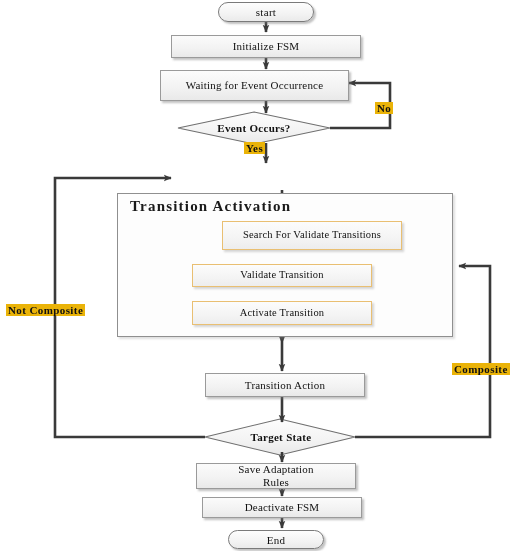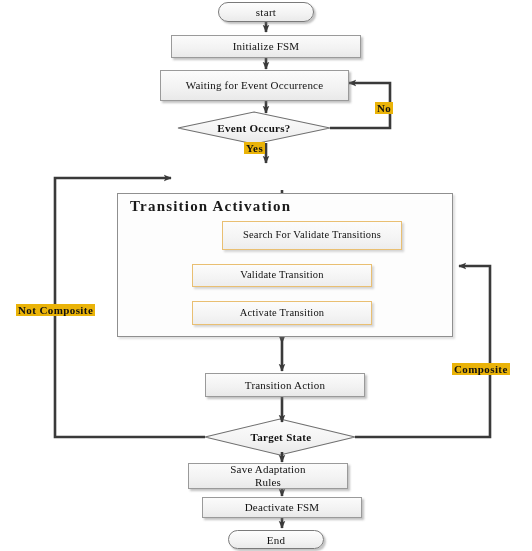--- a/index.html
+++ b/index.html
@@ -171,27 +171,27 @@
   <div class="node proc-inner" style="left:192px; top:221px; width:180px; height:29px; padding:0 14px;margin-left:30px;">Search For Validate Transitions</div>
 
   <div class="node proc-inner" style="left:192px; top:264px; width:180px; height:23px;">Validate Transition</div>
 
   <div class="node proc-inner" style="left:192px; top:301px; width:180px; height:24px;">Activate Transition</div>
 
   <div class="node proc" style="left:205px; top:373px; width:160px; height:24px;">Transition Action</div>
 
   <div class="diamond-label" style="left:206px; top:428px; width:150px; height:18px;">Target State</div>
 
-  <div class="node proc" style="left:188px; top:463px; width:160px; height:26px; padding:0 32px;">Save Adaptation Rules</div>
+  <div class="node proc" style="left:196px; top:463px; width:160px; height:26px; padding:0 32px;">Save Adaptation Rules</div>
 
   <div class="node proc" style="left:202px; top:497px; width:160px; height:21px;">Deactivate FSM</div>
 
   <div class="node terminator" style="left:228px; top:530px; width:96px; height:19px;">End</div>
 
   <div class="edge-label" style="left:375px; top:102px;">No</div>
 
   <div class="edge-label" style="left:244px; top:142px;">Yes</div>
 
-  <div class="edge-label" style="left:16px; top:304px;">Not Composite</div>
+  <div class="edge-label" style="left:6px; top:304px;">Not Composite</div>
 
   <div class="edge-label" style="left:452px; top:363px;">Composite</div>
 
 </div>
 
 </body></html>

